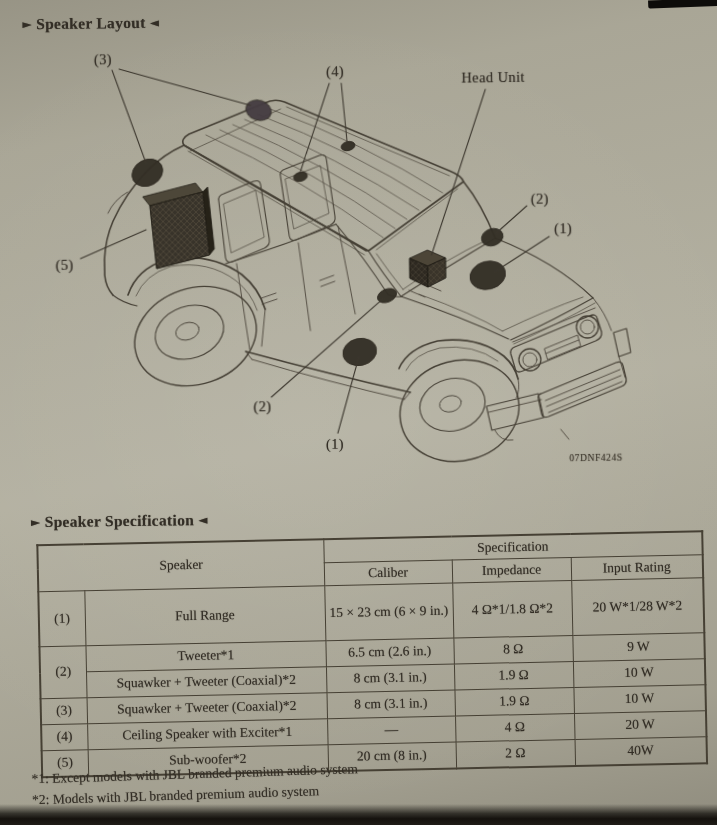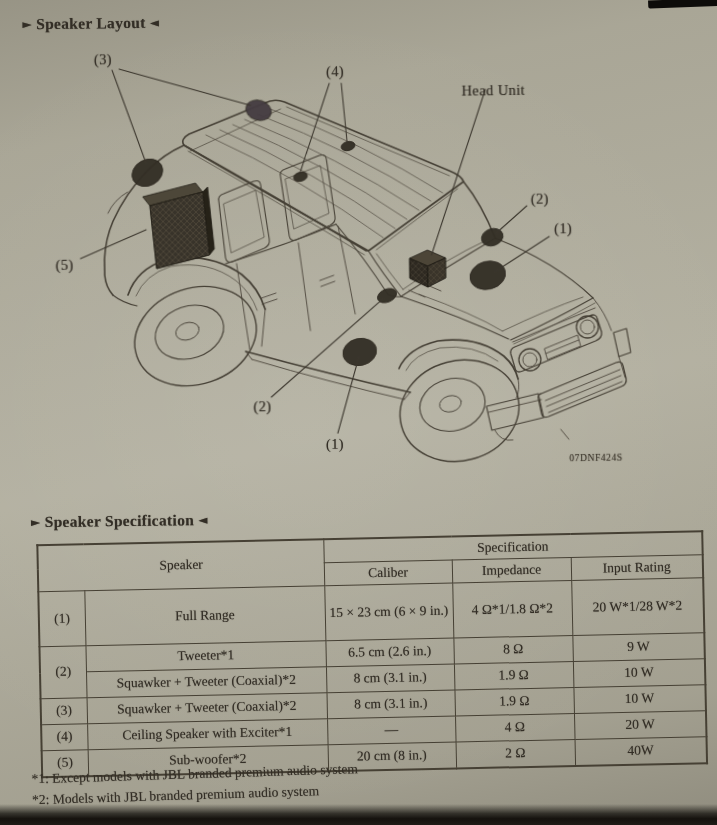--- a/index.html
+++ b/index.html
@@ -194,21 +194,21 @@
         <path d="M529,208 L498,235"></path>
         <path d="M551,239 L497,273"></path>
         <path d="M82,255 L148,227"></path>
         <path d="M271,396 L384,299"></path>
         <path d="M337,433 L359,357"></path>
       </g>
     </svg>
 
     <div class="callout ink" style="left:107px;top:56px;">(3)</div>
     <div class="callout ink" style="left:339px;top:71px;">(4)</div>
-    <div class="callout ink" style="left:497px;top:79px;margin-top:13px;">Head Unit</div>
+    <div class="callout ink" style="left:497px;top:79px;">Head Unit</div>
     <div class="callout ink" style="left:542px;top:201px;">(2)</div>
     <div class="callout ink" style="left:565px;top:231px;">(1)</div>
     <div class="callout ink" style="left:66px;top:261px;">(5)</div>
     <div class="callout ink" style="left:262px;top:405px;">(2)</div>
     <div class="callout ink" style="left:334px;top:444px;">(1)</div>
     <div class="figure-code">07DNF424S</div>
   </div>
 
   <div class="section-title st-spec ink">
     <span class="marker">►</span>

